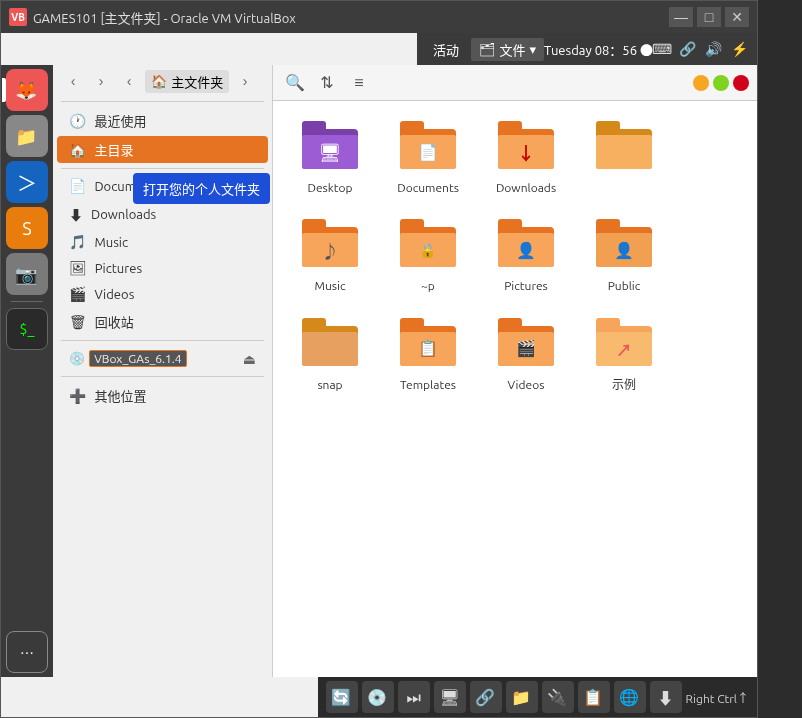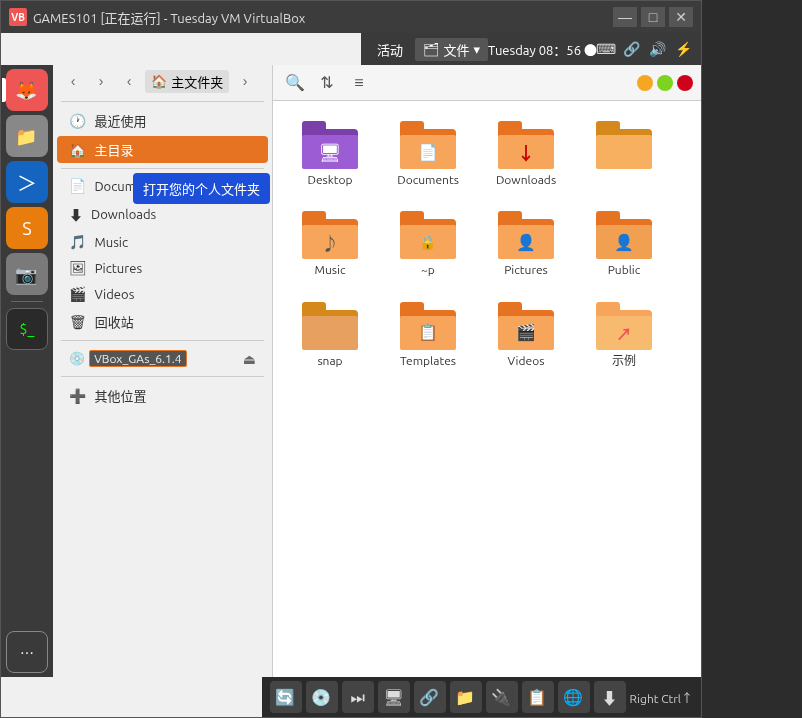--- a/index.html
+++ b/index.html
@@ -1,19 +1,19 @@
 <!DOCTYPE html>
 <html><head>
   <meta charset="utf-8">
   <style>
     * { margin: 0; padding: 0; box-sizing: border-box; }
     body { width: 802px; height: 718px; overflow: hidden; font-family: 'Ubuntu', 'Noto Sans CJK SC', sans-serif; background: #2c2c2c; }
 
     
-    .vbox-window { width: 702px; height: 718px; display: flex; flex-direction: column; border: 1px solid #555; }
+    .vbox-window { width: 758px; height: 718px; display: flex; flex-direction: column; border: 1px solid #555; }
 
     
     .title-bar { height: 32px; background: #3c3c3c; display: flex; align-items: center; justify-content: space-between; padding: 0 8px; flex-shrink: 0; }
     .title-bar-left { display: flex; align-items: center; gap: 6px; }
     .title-bar-icon { width: 18px; height: 18px; background: #e55; border-radius: 2px; display: flex; align-items: center; justify-content: center; color: white; font-size: 10px; font-weight: bold; }
     .title-bar-text { color: #ddd; font-size: 13px; }
     .title-bar-controls { display: flex; gap: 4px; }
     .title-bar-btn { width: 24px; height: 20px; background: #555; border: none; color: #ccc; cursor: pointer; font-size: 14px; display: flex; align-items: center; justify-content: center; }
 
     
@@ -72,21 +72,21 @@
     
     .file-grid { flex: 1; overflow-y: auto; padding: 12px; display: flex; flex-wrap: wrap; gap: 8px; align-content: flex-start; background: white; }
 
     .file-item { width: 90px; display: flex; flex-direction: column; align-items: center; padding: 8px 4px; cursor: pointer; border-radius: 4px; }
 
     .folder-icon { width: 56px; height: 48px; position: relative; }
     .folder-back { width: 56px; height: 40px; background: #e67322; border-radius: 0 4px 4px 4px; position: absolute; bottom: 0; }
     .folder-tab { width: 24px; height: 10px; background: #e67322; border-radius: 3px 3px 0 0; position: absolute; top: 0; left: 0; }
     .folder-front { width: 56px; height: 34px; background: #f7a55a; border-radius: 2px; position: absolute; bottom: 0; }
 
-    .file-label { font-size: 12px; text-align: center; color: #333; margin-top: 4px; word-break: break-word; line-height: 1.2; }
+    .file-label { font-size: 12px; text-align: center; color: #333; margin-top: 12px; word-break: break-word; line-height: 1.2; }
 
     
     .vbox-item { display: flex; align-items: center; gap: 4px; padding: 4px 12px; cursor: pointer; color: #333; font-size: 13px; border-radius: 4px; margin: 1px 4px; }
     .vbox-item .vbox-label { background: #555; border: 1px solid #e67322; padding: 1px 4px; border-radius: 2px; font-size: 12px; color: #eee; }
 
     
     .ubuntu-taskbar { height: 40px; background: #2a2a2a; display: flex; align-items: center; padding: 0 8px; gap: 4px; flex-shrink: 0; }
     .taskbar-icon { width: 32px; height: 32px; background: #444; border-radius: 4px; display: flex; align-items: center; justify-content: center; color: #ddd; font-size: 16px; cursor: pointer; }
     .taskbar-text { color: #ccc; font-size: 12px; margin-left: auto; }
 
@@ -99,21 +99,21 @@
 
     .file-manager-window { display: flex; flex-direction: column; flex: 1; overflow: hidden; }
   </style>
 </head>
 <body>
 
 <div class="vbox-window">
   <div class="title-bar">
     <div class="title-bar-left">
       <div class="title-bar-icon">VB</div>
-      <span class="title-bar-text">GAMES101 [正在运行] - Tuesday VM VirtualBox</span>
+      <span class="title-bar-text">GAMES101 [主文件夹] - Oracle VM VirtualBox</span>
     </div>
     <div class="title-bar-controls">
       <button class="title-bar-btn">—</button>
       <button class="title-bar-btn">□</button>
       <button class="title-bar-btn close">✕</button>
     </div>
   </div>
 
 
   <div class="ubuntu-window">

